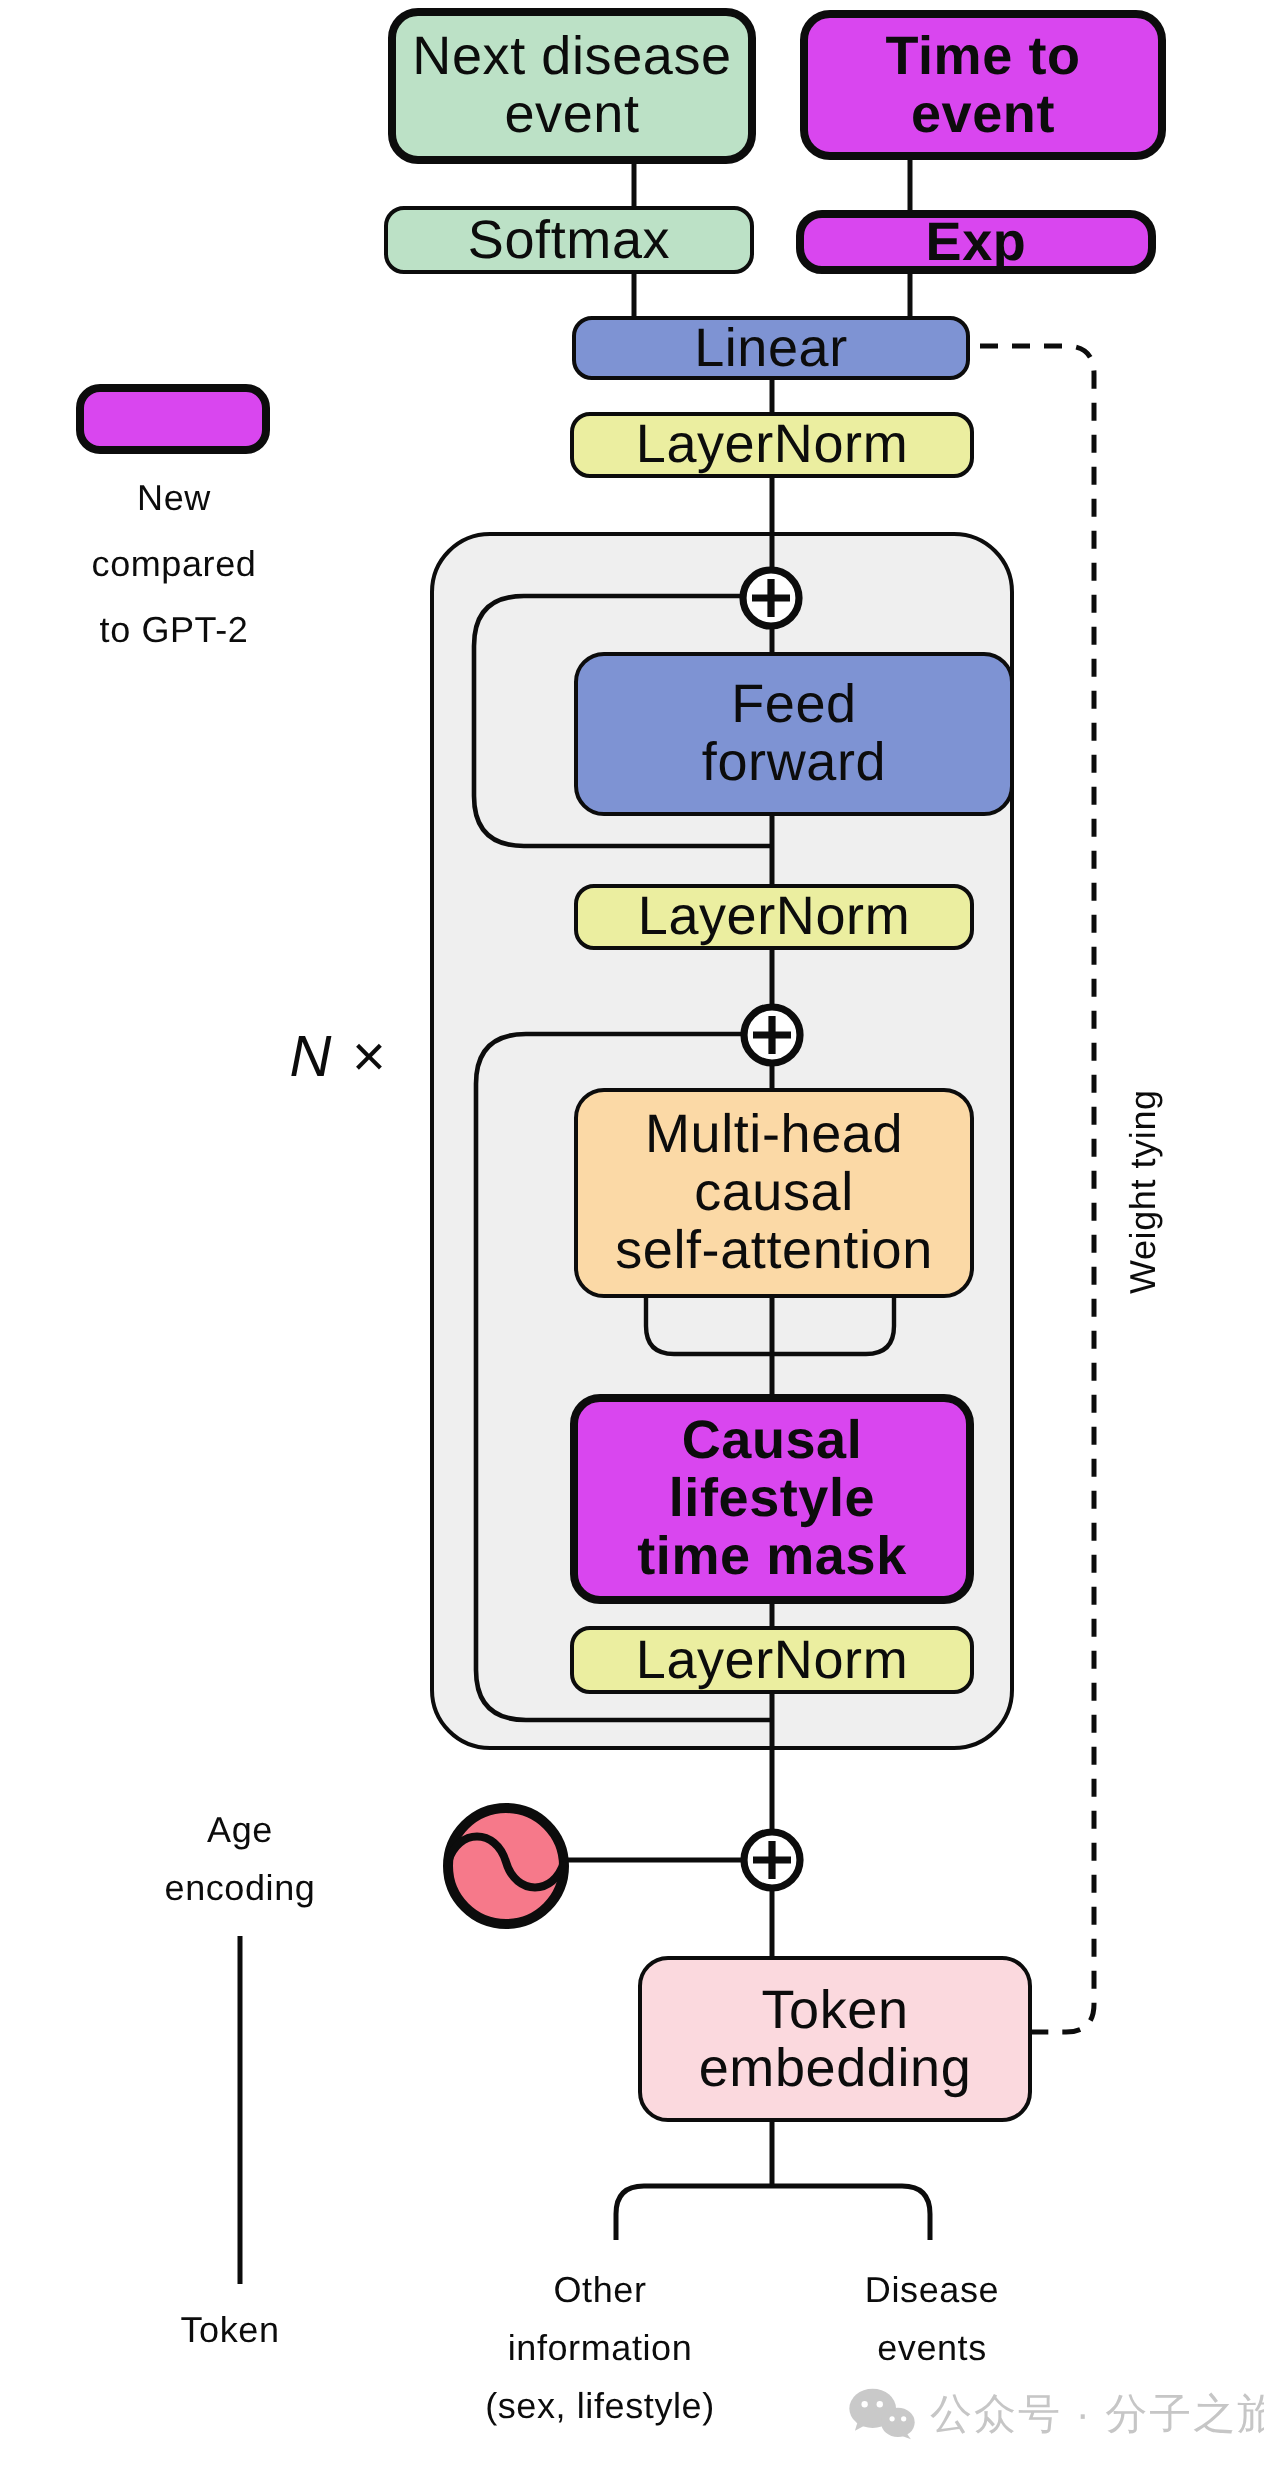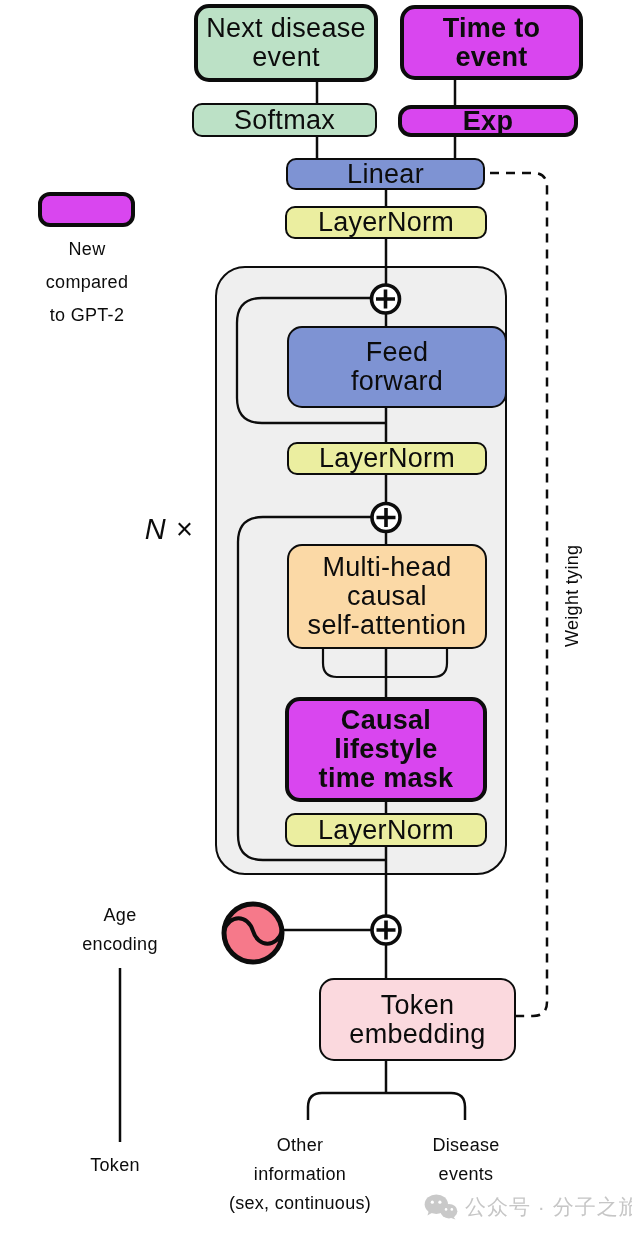--- a/index.html
+++ b/index.html
@@ -188,21 +188,21 @@
     <div>encoding</div>
   </div>
 
   <div class="ann" id="times">
     <span>Token</span>
   </div>
 
   <div class="ann" id="other-info">
     <div>Other</div>
     <div>information</div>
-    <div>(sex, continuous)</div>
+    <div>(sex, lifestyle)</div>
   </div>
 
   <div class="ann" id="disease-ev">
     <div>Disease</div>
     <div>events</div>
   </div>
 
   <div id="watermark">
     <svg width="34" height="28" viewBox="0 0 36 30">
       <g fill="#c9c9c9">

